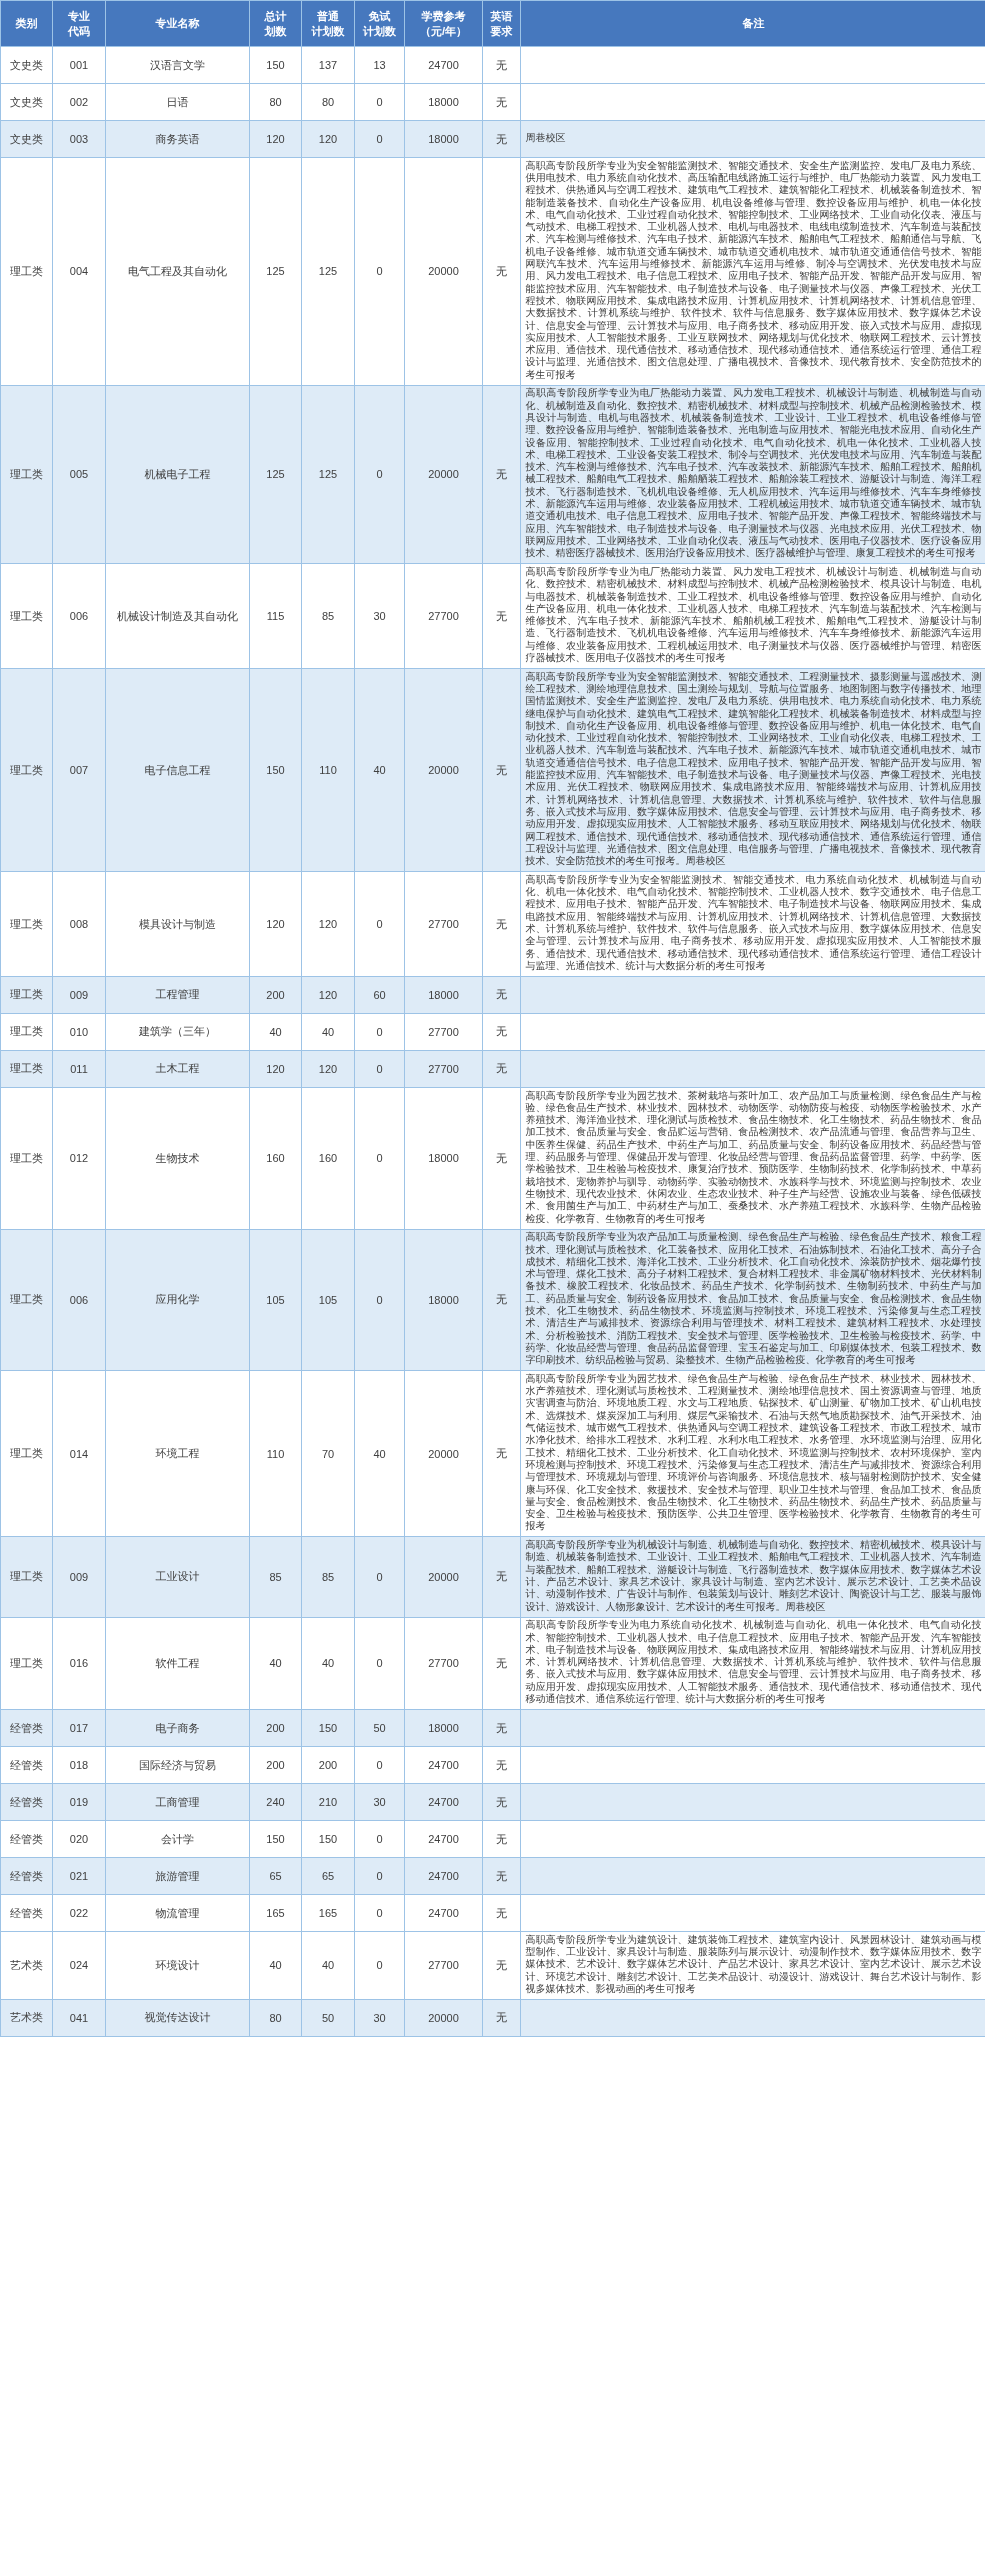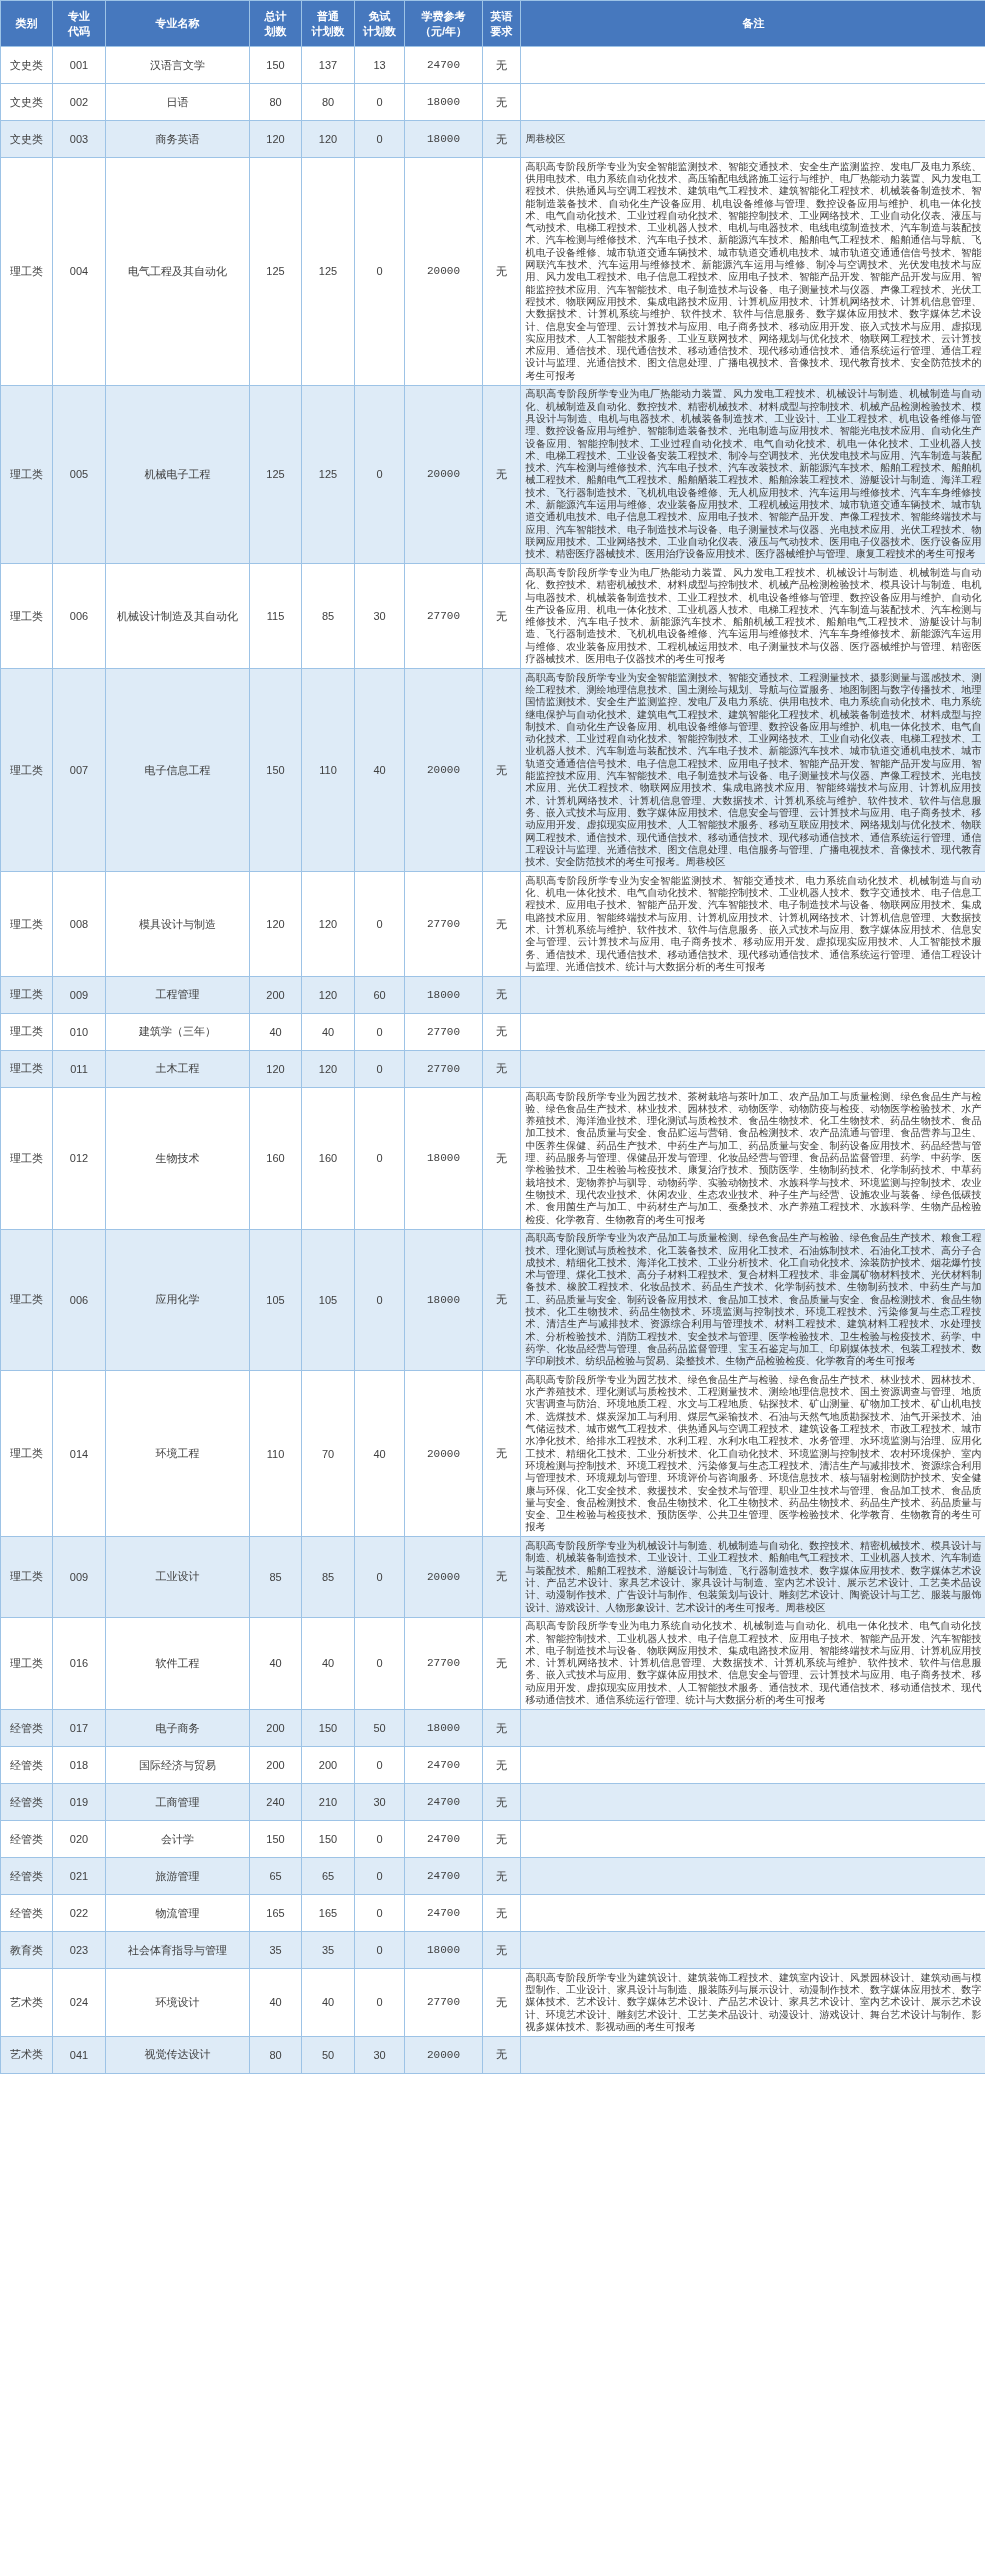--- a/index.html
+++ b/index.html
@@ -8,23 +8,23 @@
   th,td{border:0.9px solid #9DC3E6;box-sizing:border-box;vertical-align:middle;}
   thead th{
     background:#4678BE;color:#ffffff;font-size:11px;font-weight:bold;
     text-align:center;white-space:pre-line;line-height:1.3;height:46px;padding:1.8px;
   }
   tbody tr{height:37px;}
   tbody td{font-size:11px;text-align:center;padding:1.8px 2.7px;background:#ffffff;}
   tbody tr.alt td{background:#DEEBF7;}
   td.c-remark{
     text-align:justify;text-align-last:left;font-size:10px;line-height:12.3px;
-    padding:2.7px 4.6px;color:#3a3a3a;
+    padding:2.7px 4.6px;color:#3a3a3a;font-family:Liberation Mono, monospace;
   }
-  td.c-tuition,td.c-num{letter-spacing:0;font-family:Liberation Mono, monospace;}
+  td.c-tuition,td.c-num{letter-spacing:0;}
 </style>
 </head>
 <body>
 
 <table>
   <colgroup>
     <col style="width:52px">
       <col style="width:53px">
       <col style="width:144px">
     <col style="width:52px">
@@ -289,31 +289,20 @@
         <td class="c-category">经管类</td>
         <td class="c-code">022</td>
         <td class="c-major">物流管理</td>
         <td class="c-total">165</td>
         <td class="c-regular">165</td>
         <td class="c-exempt">0</td>
         <td class="c-tuition">24700</td>
         <td class="c-english">无</td>
         <td class="c-remark"></td>
       </tr>
-      <tr class="alt">
-        <td class="c-category">教育类</td>
-        <td class="c-code">023</td>
-        <td class="c-major">社会体育指导与管理</td>
-        <td class="c-total">35</td>
-        <td class="c-regular">35</td>
-        <td class="c-exempt">0</td>
-        <td class="c-tuition">18000</td>
-        <td class="c-english">无</td>
-        <td class="c-remark"></td>
-      </tr>
       <tr>
         <td class="c-category">艺术类</td>
         <td class="c-code">024</td>
         <td class="c-major">环境设计</td>
         <td class="c-total">40</td>
         <td class="c-regular">40</td>
         <td class="c-exempt">0</td>
         <td class="c-tuition">27700</td>
         <td class="c-english">无</td>
         <td class="c-remark">高职高专阶段所学专业为建筑设计、建筑装饰工程技术、建筑室内设计、风景园林设计、建筑动画与模型制作、工业设计、家具设计与制造、服装陈列与展示设计、动漫制作技术、数字媒体应用技术、数字媒体技术、艺术设计、数字媒体艺术设计、产品艺术设计、家具艺术设计、室内艺术设计、展示艺术设计、环境艺术设计、雕刻艺术设计、工艺美术品设计、动漫设计、游戏设计、舞台艺术设计与制作、影视多媒体技术、影视动画的考生可报考</td>

